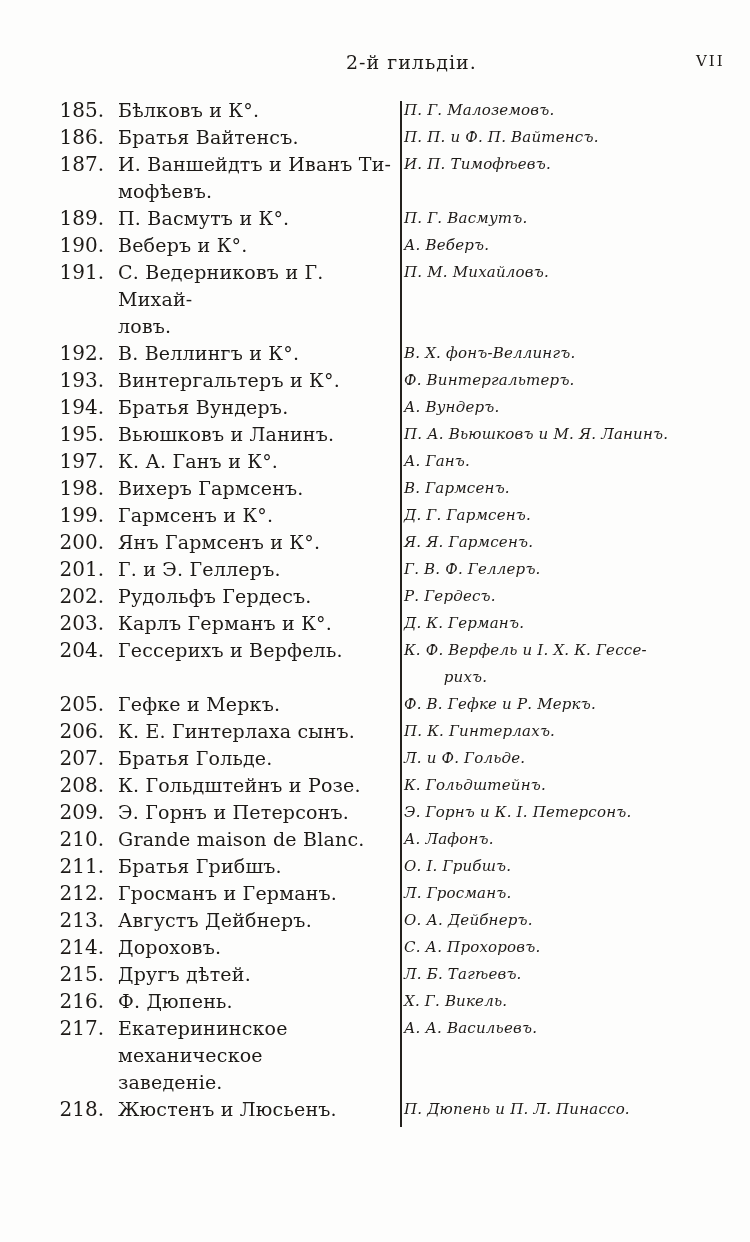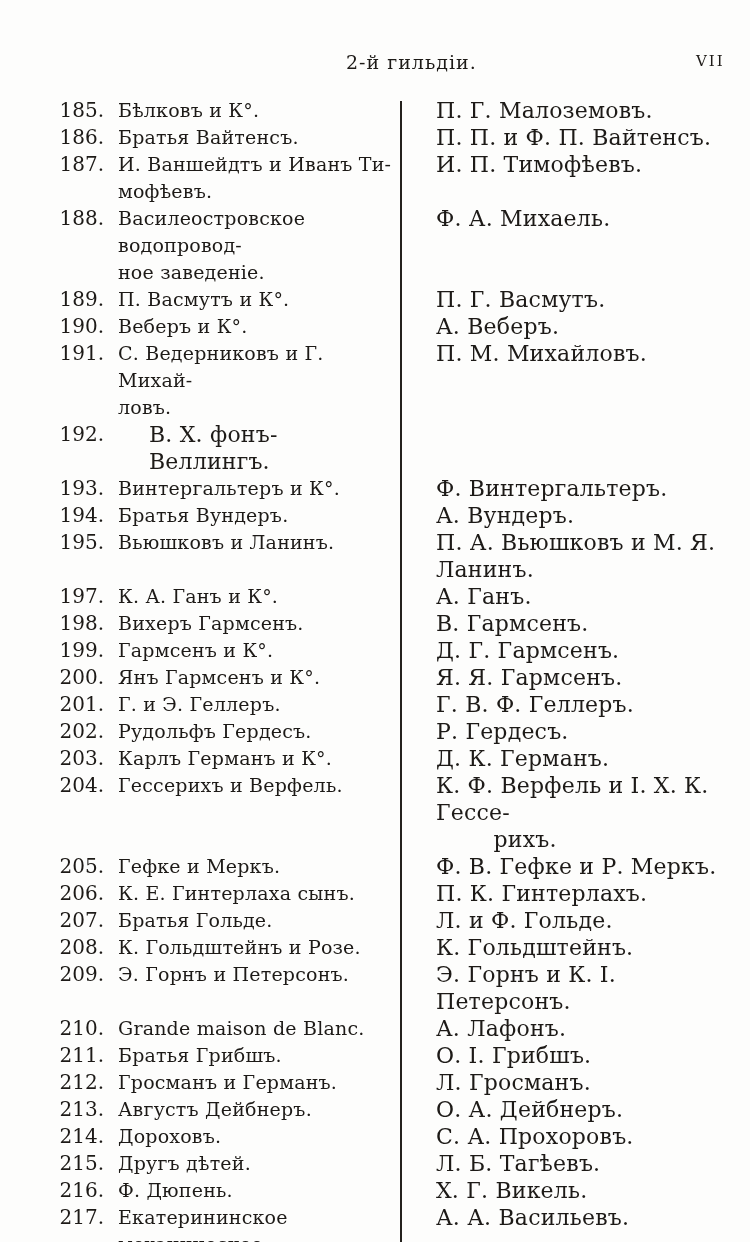--- a/index.html
+++ b/index.html
@@ -43,24 +43,25 @@
     text-align:right;padding-right:9px;
     white-space:nowrap;
   }
   .firm{
     font-size:19px;line-height:27px;
     padding-left:5px;padding-right:8px;
     letter-spacing:.2px;
     white-space:pre-wrap;
   }
   .owner{
-    font-size:22px;line-height:27px;
-    padding-left:36px;padding-right:4px;
+    font-size:15px;line-height:27px;
+    padding-left:4px;padding-right:4px;
     letter-spacing:.2px;
     white-space:pre-wrap;
+    font-style:italic;
   }
 </style>
 </head>
 <body>
 
 <div class="page">
 
   <div class="runhead">
     <span class="runhead-title">2-й гильдіи.</span>
     <span class="runhead-pageno">VII</span>
@@ -81,26 +82,20 @@
     <span class="owner">П. П. и Ф. П. Вайтенсъ.</span>
   </div>
 
   <div class="row">
     <span class="num">187.</span>
     <span class="firm">И. Ваншейдтъ и Иванъ Ти-
 мофѣевъ.</span>
     <span class="owner">И. П. Тимофѣевъ.</span>
   </div>
 
-  <div class="row">
-    <span class="num">188.</span>
-    <span class="firm">Василеостровское водопровод-
-ное заведеніе.</span>
-    <span class="owner">Ф. А. Михаель.</span>
-  </div>
 
   <div class="row">
     <span class="num">189.</span>
     <span class="firm">П. Васмутъ и К°.</span>
     <span class="owner">П. Г. Васмутъ.</span>
   </div>
 
   <div class="row">
     <span class="num">190.</span>
     <span class="firm">Веберъ и К°.</span>
@@ -109,20 +104,21 @@
 
   <div class="row">
     <span class="num">191.</span>
     <span class="firm">С. Ведерниковъ и Г. Михай-
 ловъ.</span>
     <span class="owner">П. М. Михайловъ.</span>
   </div>
 
   <div class="row">
     <span class="num">192.</span>
+    <span class="firm">В. Веллингъ и К°.</span>
     <span class="owner">В. Х. фонъ-Веллингъ.</span>
   </div>
 
   <div class="row">
     <span class="num">193.</span>
     <span class="firm">Винтергальтеръ и К°.</span>
     <span class="owner">Ф. Винтергальтеръ.</span>
   </div>
 
   <div class="row">

